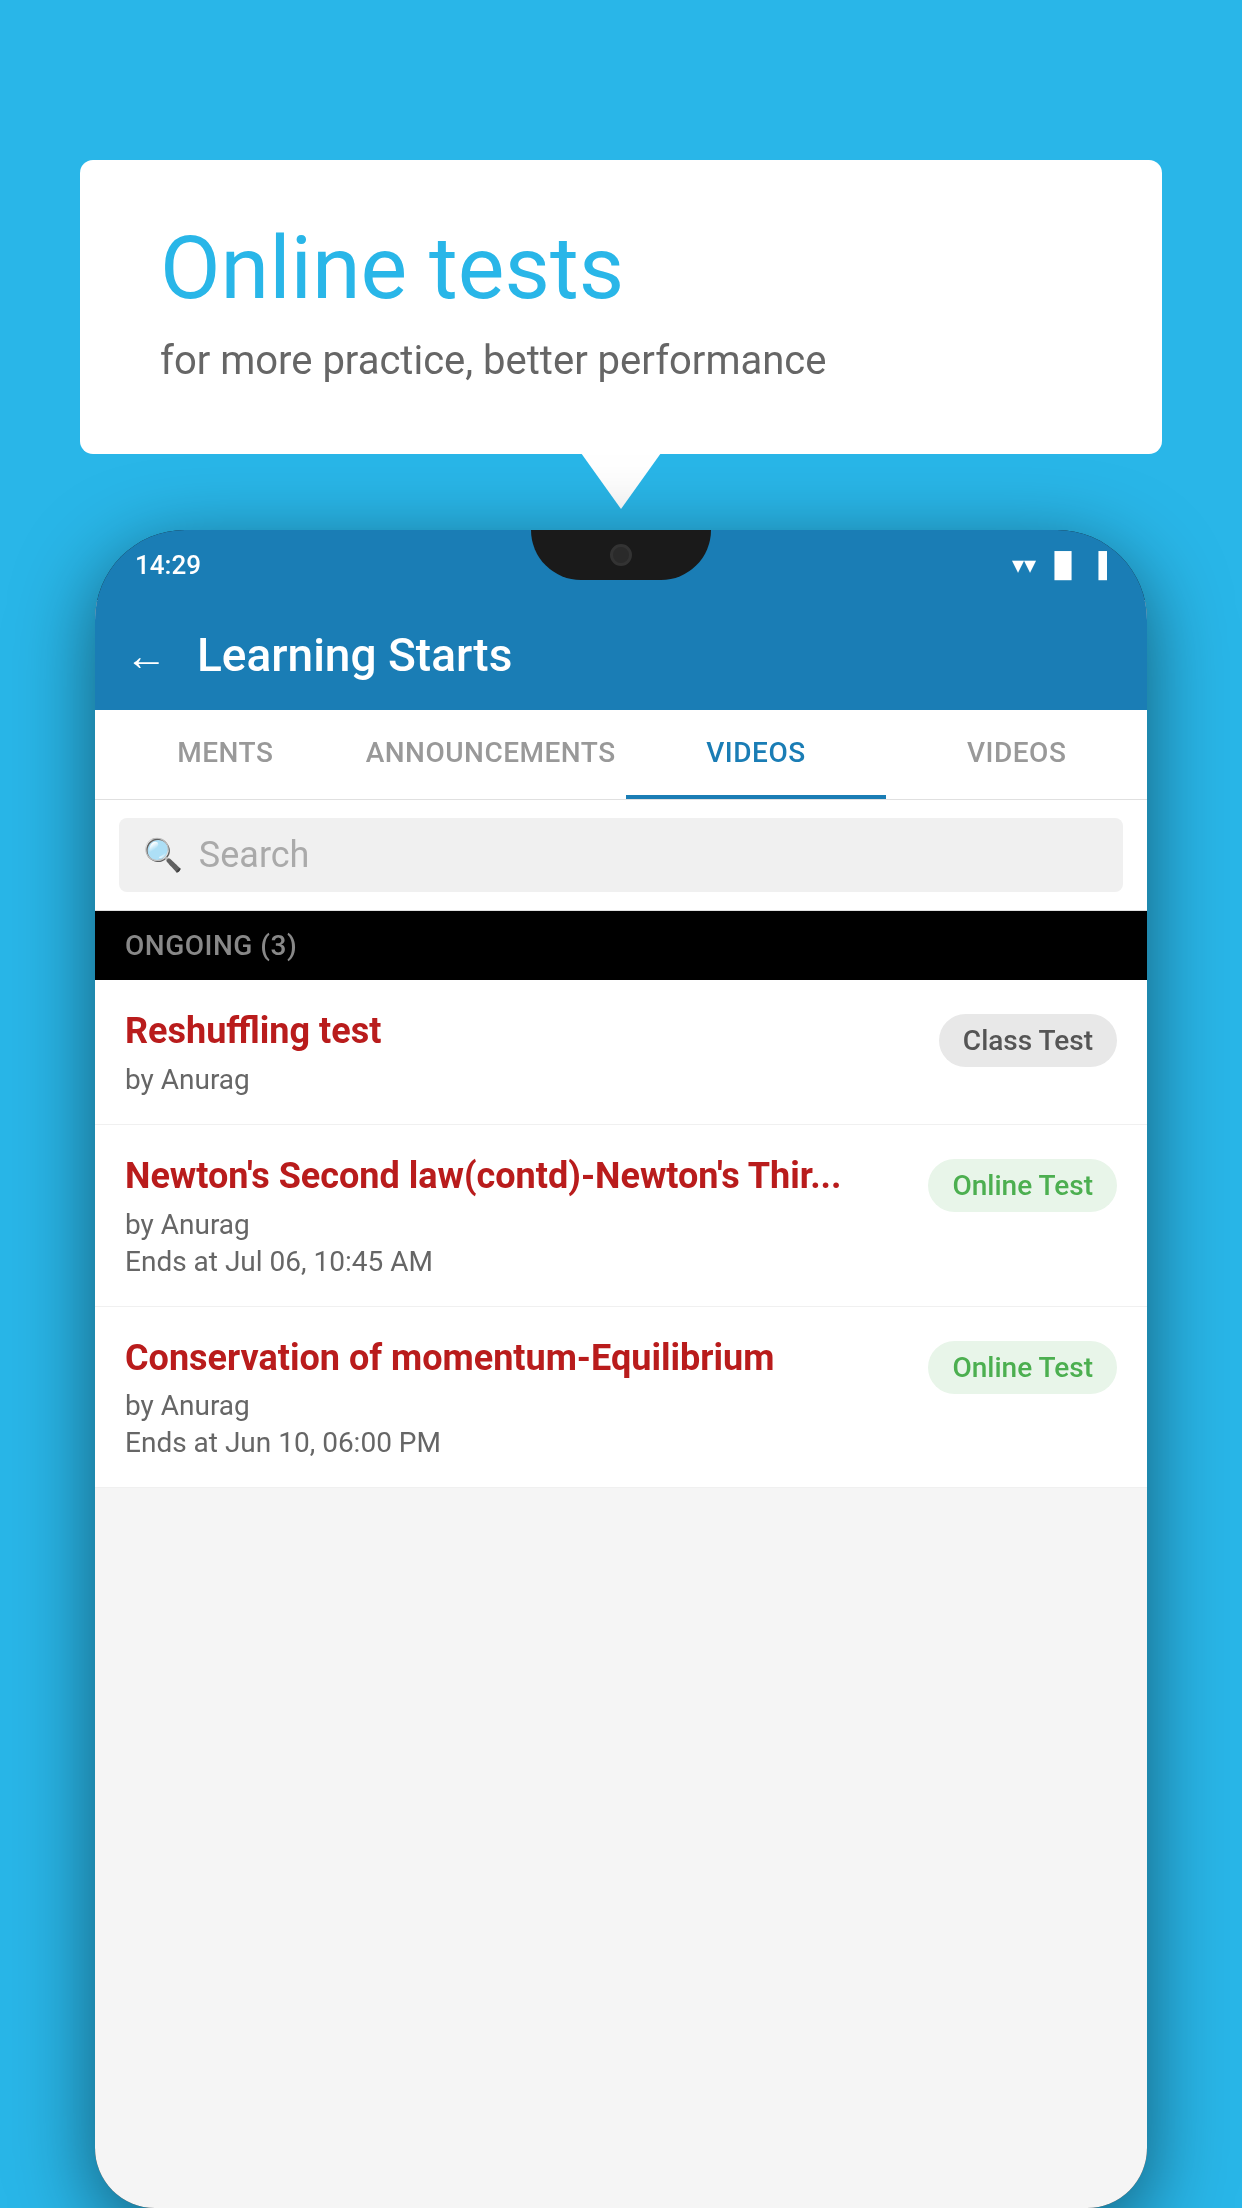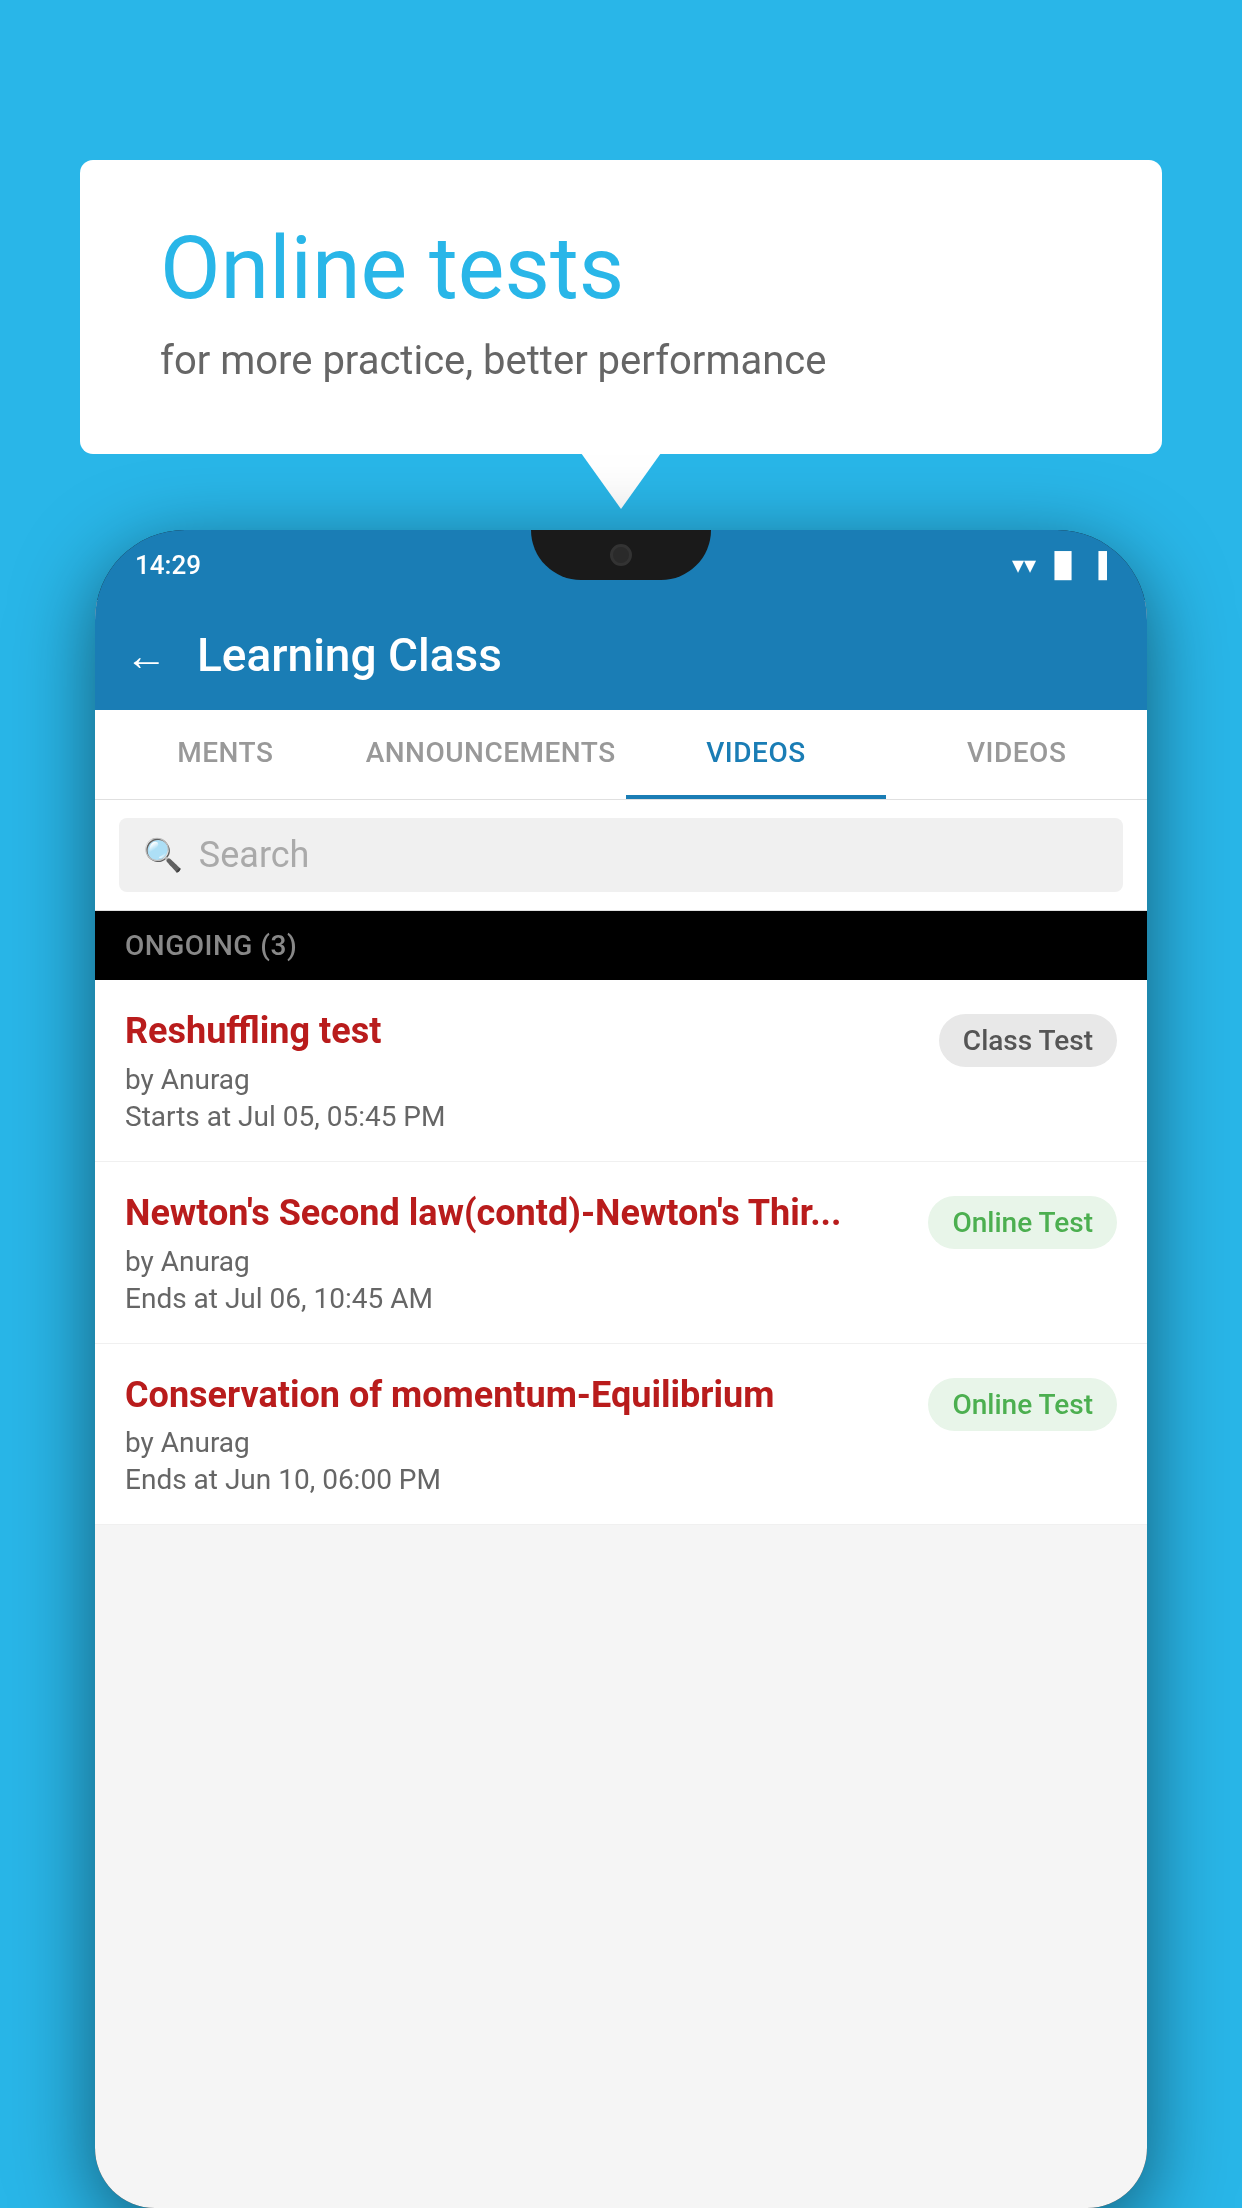--- a/index.html
+++ b/index.html
@@ -292,21 +292,21 @@
       <span style="color:white;font-size:24px;">▾▾</span>
       <span style="color:white;font-size:24px;">▐▌</span>
       <span style="color:white;font-size:24px;">▐</span>
     </div>
   </div>
 
   <div class="phone-screen">
 
     <div class="app-bar">
       <span class="back-arrow">←</span>
-      <span class="app-bar-title">Learning Class</span>
+      <span class="app-bar-title">Learning Starts</span>
     </div>
 
     <div class="tabs-bar">
       <div class="tab-item">
         <span>MENTS</span>
       </div>
       <div class="tab-item">
         <span>ANNOUNCEMENTS</span>
       </div>
       <div class="tab-item active">
@@ -323,23 +323,20 @@
         <span class="search-placeholder">Search</span>
       </div>
     </div>
 
     <div class="section-header">ONGOING (3)</div>
 
     <div class="test-item">
       <div class="test-item-content">
         <div class="test-item-name">Reshuffling test</div>
         <div class="test-item-by">by Anurag</div>
-        <div class="test-item-time">
-          <span>Starts at</span>&nbsp;<span>Jul 05, 05:45 PM</span>
-        </div>
       </div>
       <div class="test-badge badge-class">Class Test</div>
     </div>
 
     <div class="test-item">
       <div class="test-item-content">
         <div class="test-item-name">Newton's Second law(contd)-Newton's Thir...</div>
         <div class="test-item-by">by Anurag</div>
         <div class="test-item-time">
           <span>Ends at</span>&nbsp;<span>Jul 06, 10:45 AM</span>

